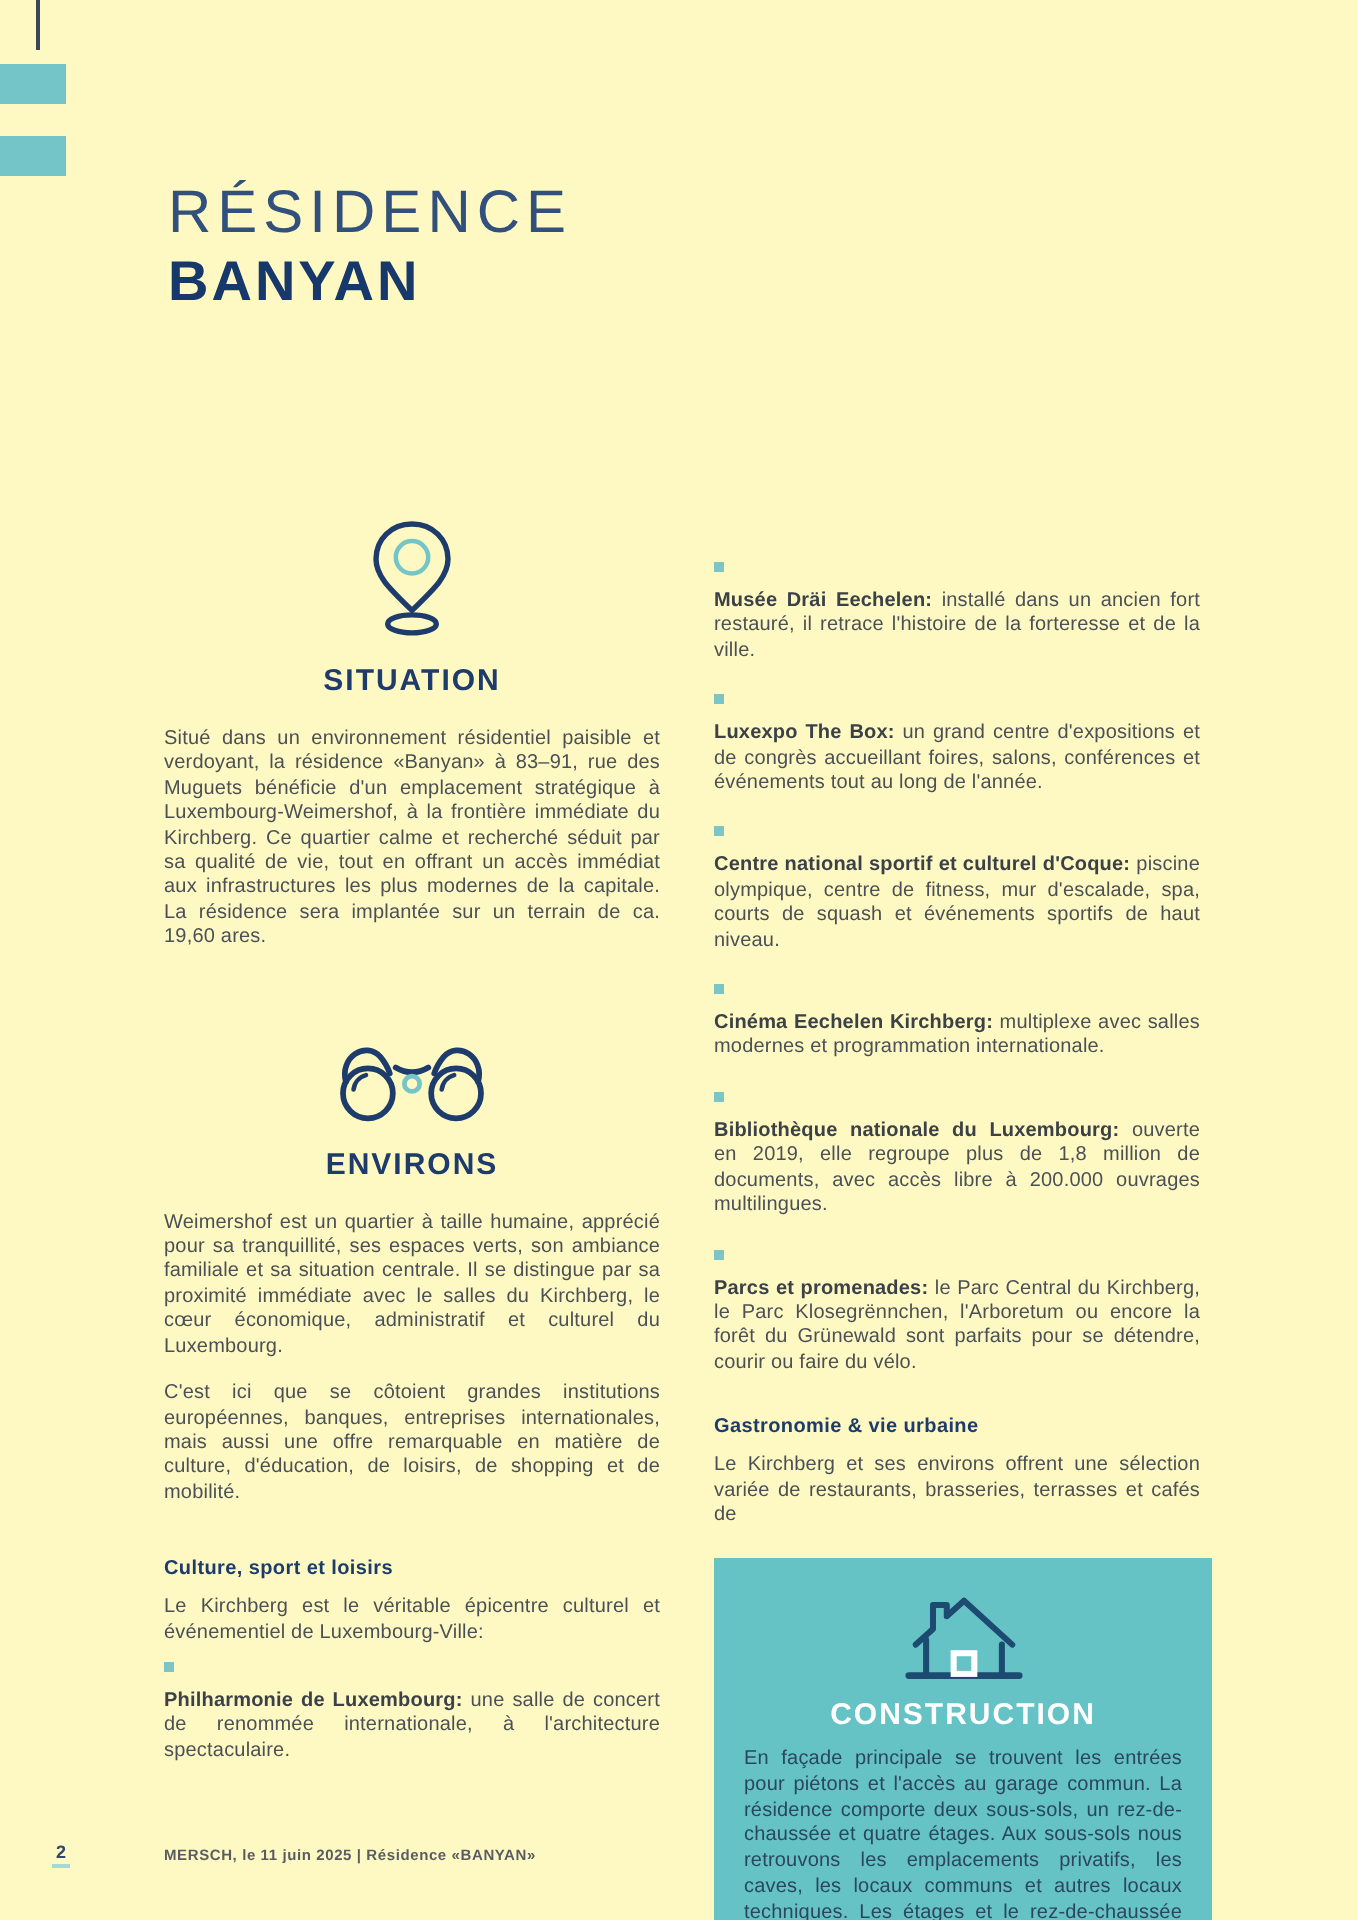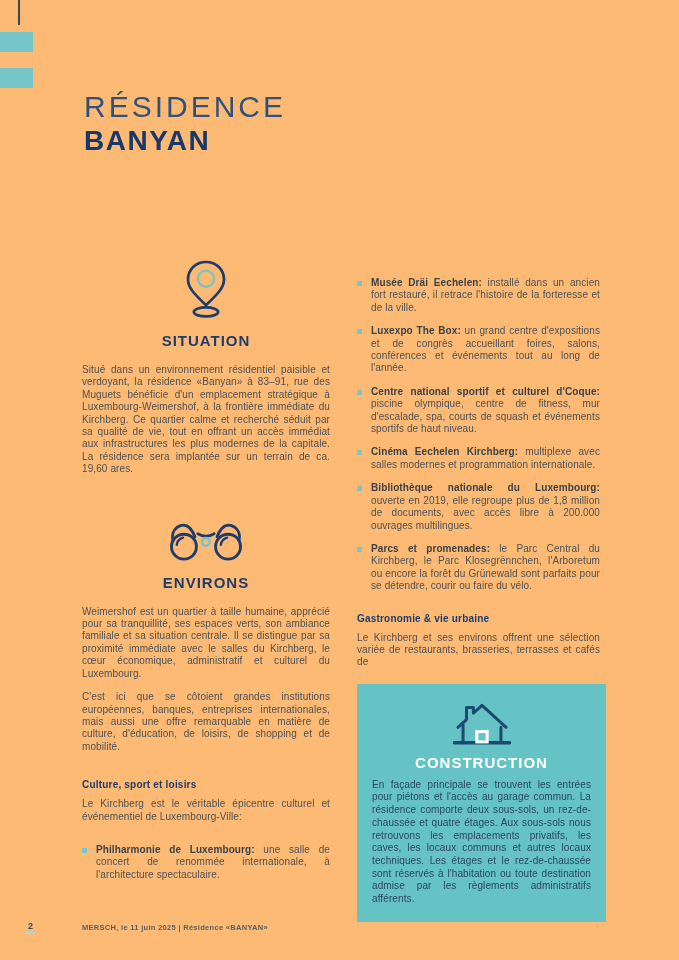--- a/index.html
+++ b/index.html
@@ -1,18 +1,18 @@
 <!DOCTYPE html>
 <html><head>
 <meta charset="utf-8">
 <style>
   html,body{margin:0;padding:0;}
   .page{
     position:relative;width:679px;height:960px;overflow:hidden;
-    background:#fdba74;
+    background:#fef9c3;
     font-family:"Liberation Sans", sans-serif;
   }
   
   .crop-mark{position:absolute;left:18px;top:0;width:2px;height:25px;background:#3c4656;}
   .teal-sq{position:absolute;left:0;width:33px;height:20px;background:#74c5c7;}
   .teal-sq.one{top:32px;}
   .teal-sq.two{top:68px;}
 
   
   .title{position:absolute;left:84px;top:90px;color:#16386b;}
@@ -30,22 +30,22 @@
   }
   p.body{
     margin:0;font-size:10px;line-height:12.4px;letter-spacing:0.1px;
     text-align:justify;color:#4b5056;
   }
   p.body + p.body{margin-top:11px;}
   .env-gap{margin-top:40px;}
   h3.sub{
     margin:26px 0 8px 0;font-size:10px;font-weight:700;color:#1e3c6b;letter-spacing:0.2px;
   }
-  .bullets{margin-top:21px;display:flex;flex-direction:column;gap:11px;}
-  .bullet{display:flex;gap:9px;}
+  .bullets{margin-top:4px;display:flex;flex-direction:column;gap:11px;}
+  .bullet{display:flex;gap:9px;flex-direction:column;}
   .bullet .sq{flex:none;width:5px;height:5px;background:#7cc5c6;margin-top:4px;}
   .bullet p{margin:0;font-size:10px;line-height:12.4px;letter-spacing:0.1px;text-align:justify;color:#4b5056;}
   .bullet b{color:#3b4147;}
 
   .col-right .bullets{margin-top:0;}
   .col-right h3.sub{margin-top:20px;}
   .intro{margin-top:0;}
 
   
   .construction-box{

